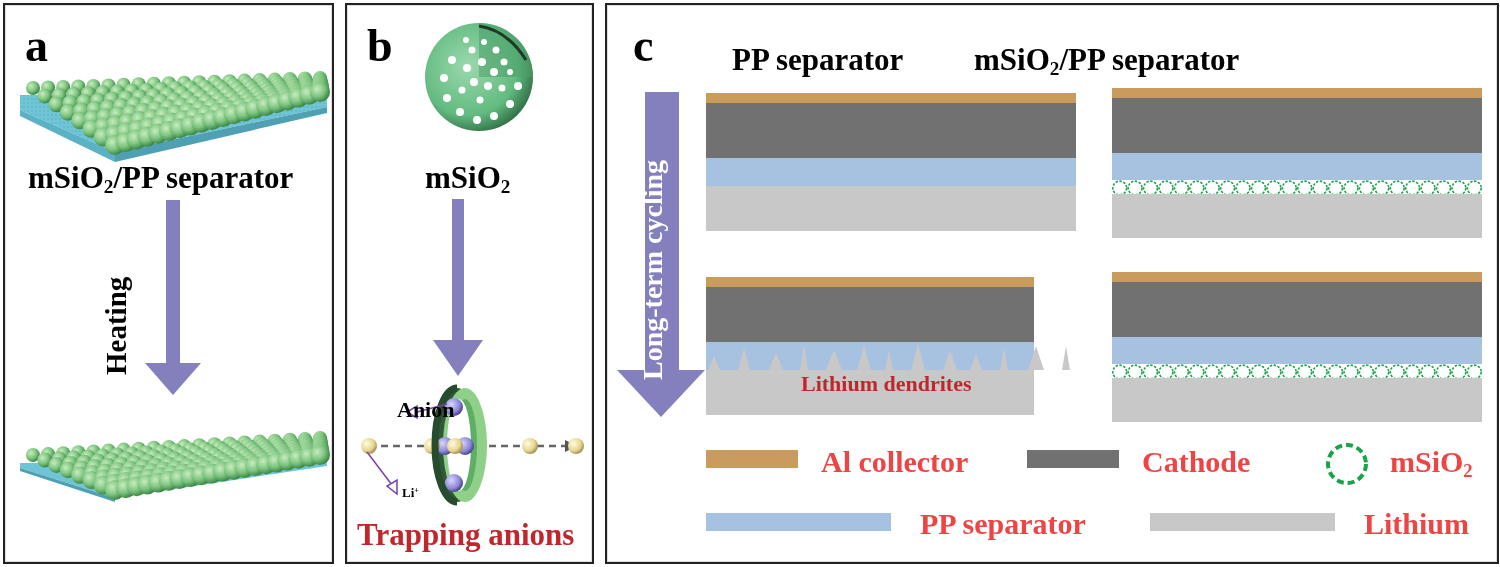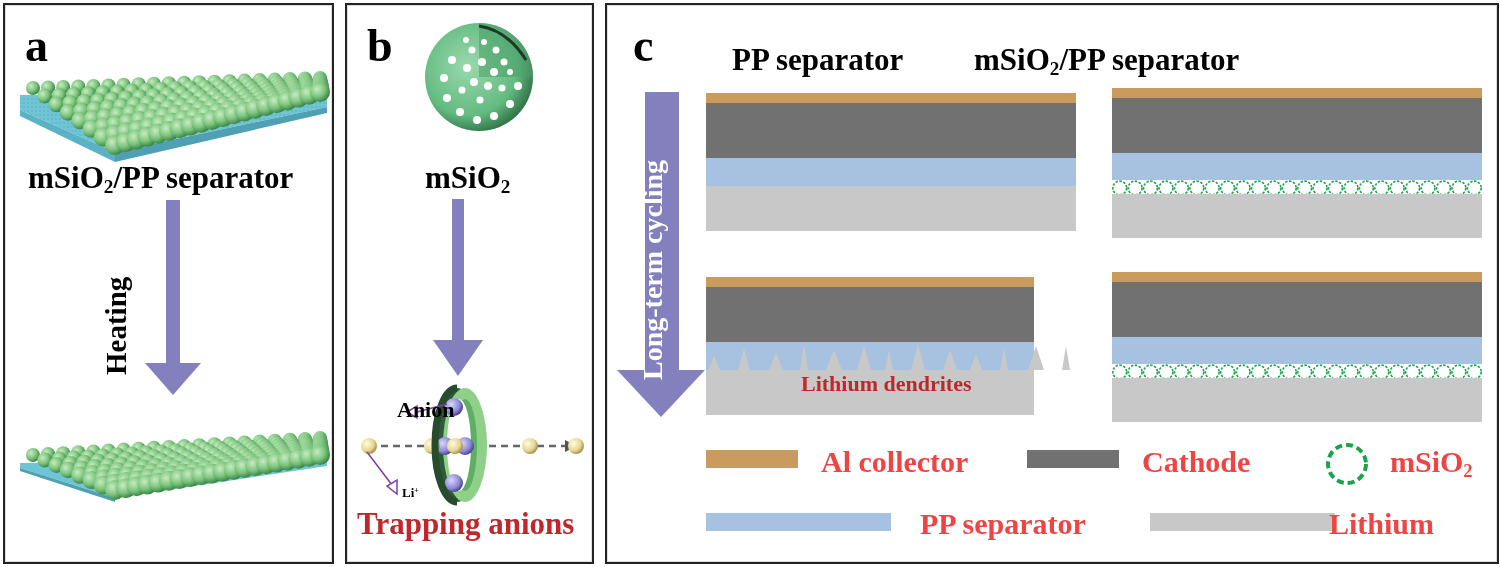--- a/index.html
+++ b/index.html
@@ -465,21 +465,21 @@
     <path d="M110,-2 A22,57 0 0 0 110,112" stroke="#264b2d" stroke-width="7" fill="none"></path>
 
     <polyline points="100,14 70,22" stroke="#7d3fa3" stroke-width="1.5" fill="none"></polyline>
     <polygon points="60,22 70,16 70,28" fill="#ffffff" stroke="#7d3fa3" stroke-width="1.5"></polygon>
     <polyline points="20,62 45,95" stroke="#7d3fa3" stroke-width="1.5" fill="none"></polyline>
     <polygon points="50,104 40,96 50,90" fill="#ffffff" stroke="#7d3fa3" stroke-width="1.5"></polygon>
   </svg>
   <div class="abs" style="left:20px; top:392px; font-weight:bold; font-size:22px;margin-left:30px;">Anion</div>
   <div class="abs" style="left:55px; top:480px; font-weight:bold; font-size:13px;"><span>Li</span><sup>+</sup></div>
 
-  <div class="caption red" style="left:10px; top:501px;text-align:center;">Trapping anions</div>
+  <div class="caption red" style="left:10px; top:512px;text-align:center;">Trapping anions</div>
 </div>
 
 <div id="panel-c" class="panel">
   <div class="plabel" style="left:26px; top:18px;">c</div>
 
   <div class="caption" style="left:125px; top:37px;">PP separator</div>
   <div class="caption" style="left:366px; top:37px; left:367px;"><span>mSiO</span><sub>2</sub><span>/PP separator</span></div>
 
   <svg style="left:10px; top:87px;" width="88" height="325" viewBox="0 0 88 325">
     <rect x="28" y="0" width="34" height="280" fill="#8380bd"></rect>
@@ -592,15 +592,15 @@
 
     <svg style="left:717px; top:436px;" width="46" height="46" viewBox="0 0 46 46">
       <circle cx="23" cy="23" r="19" fill="none" stroke="#1aa34a" stroke-width="4" stroke-dasharray="7,4"></circle>
     </svg>
     <div class="legend-label" style="left:783px; top:440px;"><span>mSiO</span><sub>2</sub></div>
 
     <div class="legend-swatch" style="left:99px; top:508px; width:185px; background:#a7c1e0;"></div>
     <div class="legend-label" style="left:313px; top:502px;">PP separator</div>
 
     <div class="legend-swatch" style="left:543px; top:508px; width:185px; background:#c8c8c8;"></div>
-    <div class="legend-label" style="left:722px; top:502px;">Lithium</div>
+    <div class="legend-label" style="left:757px; top:502px;">Lithium</div>
   </div>
 </div>
 
 </body></html>

